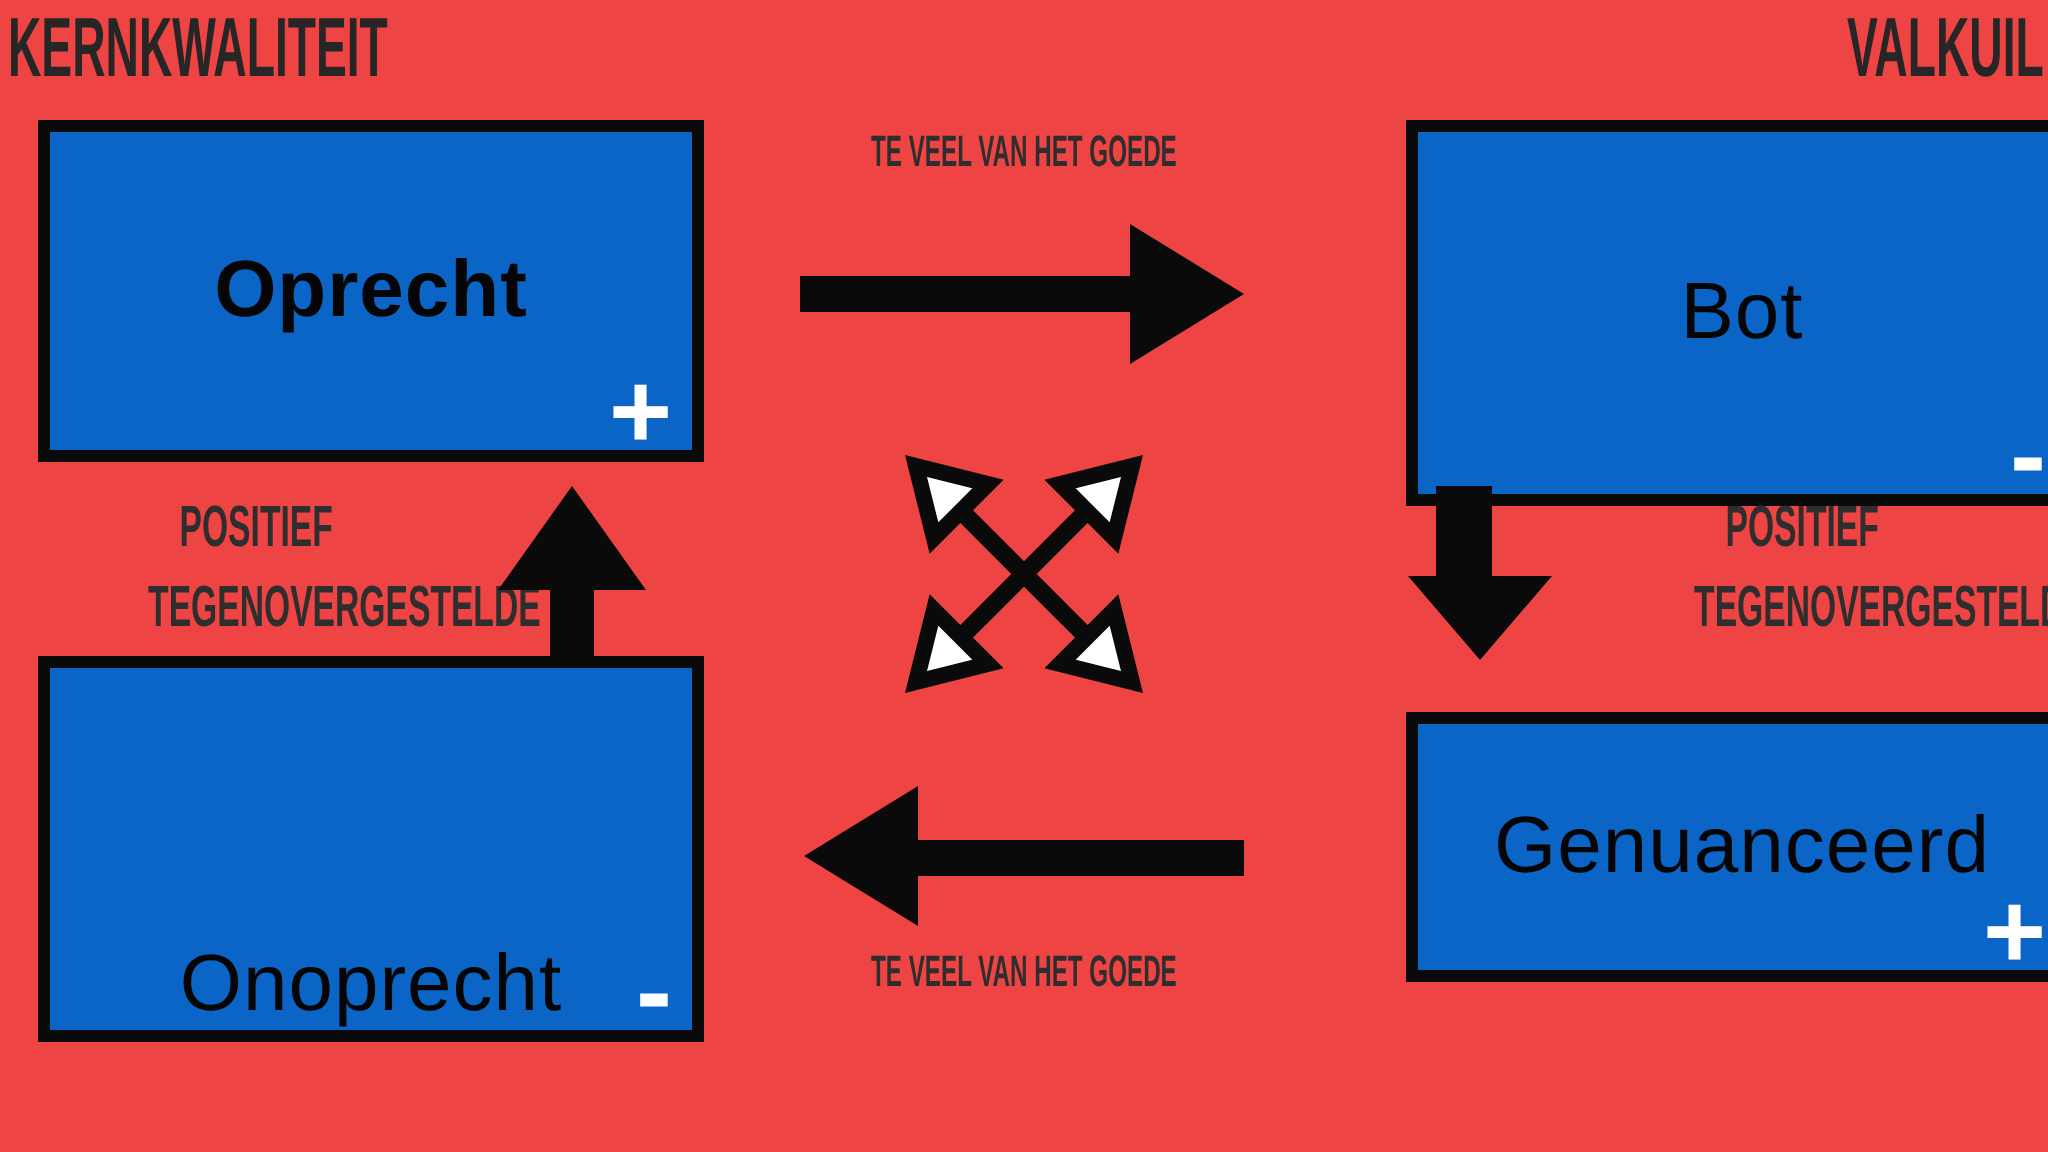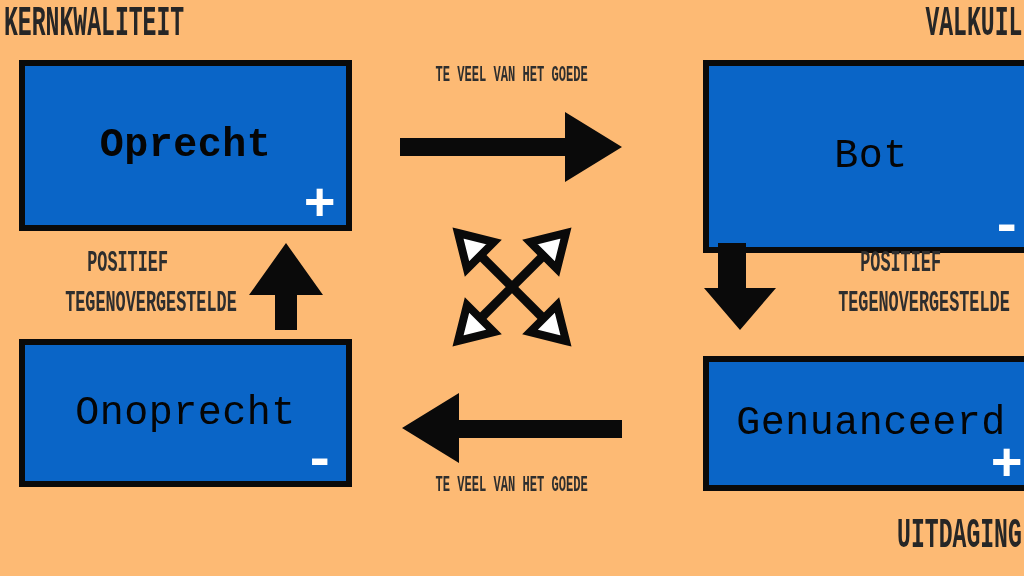--- a/index.html
+++ b/index.html
@@ -1,18 +1,18 @@
 <!DOCTYPE html>
 <html><head>
 <meta charset="utf-8">
 <style>
   html,body{margin:0;padding:0;background:#ffffff;}
   .stage{
-    position:relative;width:1024px;height:576px;background:#fdba74;
-    font-family:Liberation Mono, monospace;overflow:hidden;
+    position:relative;width:1024px;height:576px;background:#ef4444;
+    font-family:Liberation Sans, sans-serif;overflow:hidden;
   }
   
   .corner-label{
     position:absolute;font-size:42px;font-weight:700;color:#262626;
     line-height:44px;white-space:nowrap;
   }
   .cond{display:inline-block;transform:scaleX(0.55);}
   .from-left .cond{transform-origin:left center;}
   .from-right .cond{transform-origin:right center;}
   .from-center .cond{transform-origin:center center;}
@@ -45,35 +45,32 @@
 <body>
 
 <div class="stage">
 
   <div class="corner-label from-left" style="left:4px;top:2px;">
     <span class="cond">KERNKWALITEIT</span>
   </div>
   <div class="corner-label from-right" style="right:2px;top:2px;text-align:right;">
     <span class="cond">VALKUIL</span>
   </div>
-  <div class="corner-label from-right" style="right:2px;top:514px;text-align:right;">
-    <span class="cond">UITDAGING</span>
-  </div>
 
   <div class="qbox" style="left:3px;top:60px;width:333px;height:171px;">
     <span class="qvalue bold">Oprecht</span>
     <span class="qsign">+</span>
   </div>
 
   <div class="qbox" style="left:687px;top:60px;width:336px;height:193px;">
     <span class="qvalue">Bot</span>
     <span class="qsign">-</span>
   </div>
 
-  <div class="qbox" style="left:3px;top:339px;width:333px;height:148px;">
+  <div class="qbox" style="left:3px;top:328px;width:333px;height:193px;align-items:flex-end;">
     <span class="qvalue">Onoprecht</span>
     <span class="qsign">-</span>
   </div>
 
   <div class="qbox" style="left:687px;top:356px;width:336px;height:135px;">
     <span class="qvalue">Genuanceerd</span>
     <span class="qsign">+</span>
   </div>
 
   <div class="arrow-caption from-center" style="left:312px;top:60px;width:400px;">

